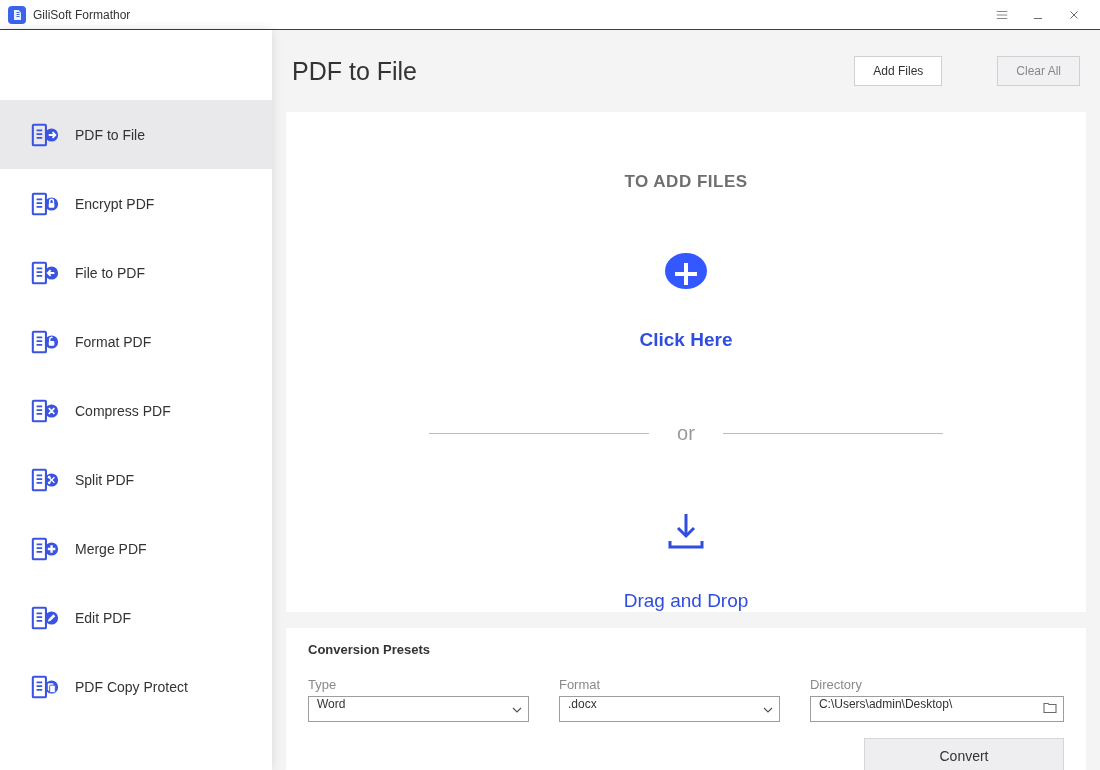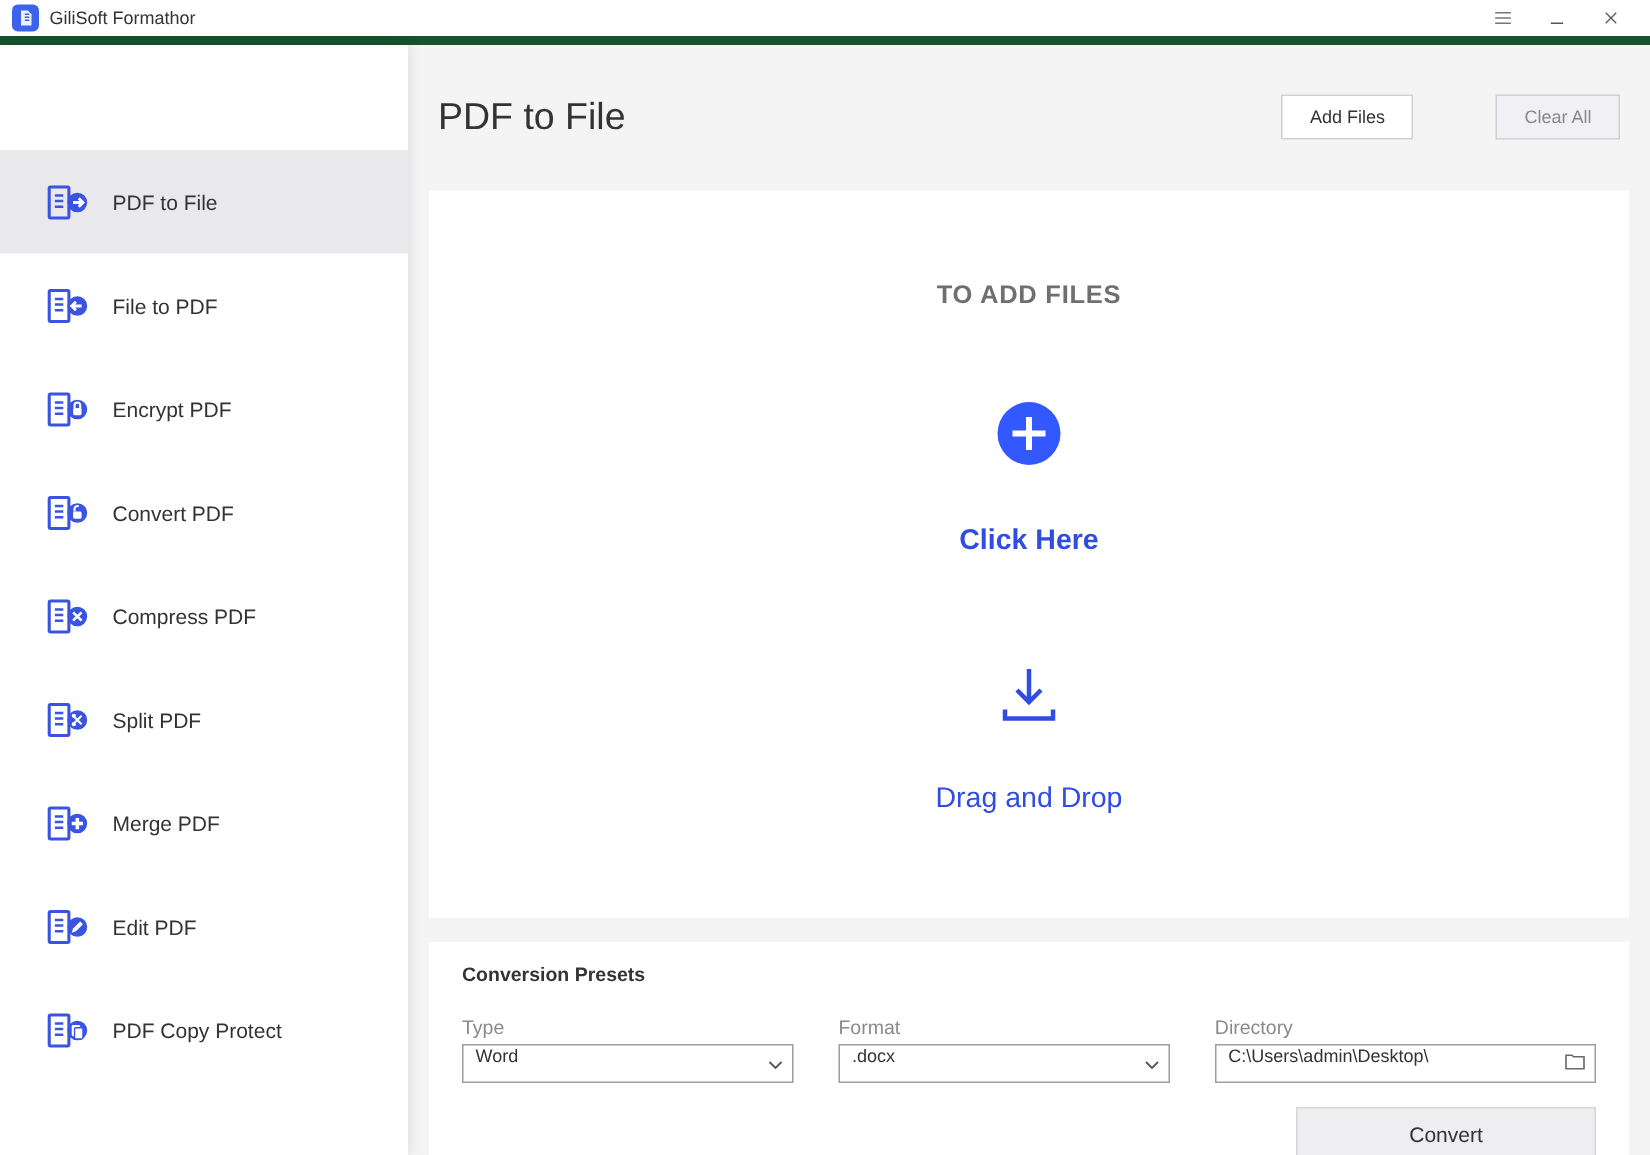--- a/index.html
+++ b/index.html
@@ -1,17 +1,17 @@
 <!DOCTYPE html>
 <html><head>
 <meta charset="utf-8">
 <style>
   * { box-sizing: border-box; margin: 0; padding: 0; }
   body { font-family: "Segoe UI", Arial, sans-serif; font-size: 13px; color: #333; background: #fff; width: 1100px; height: 770px; overflow: hidden; }
-  .titlebar { height: 30px; display: flex; align-items: center; padding: 0 8px; border-bottom: 6px solid #14532d; }
+  .titlebar { height: 30px; display: flex; align-items: center; padding: 0 8px; border-bottom: 1px solid #14532d; }
   .titlebar .app-logo { width: 18px; height: 18px; border-radius: 4px; background: #3b63eb; display: flex; align-items: center; justify-content: center; color: #fff; margin-right: 7px; }
   .titlebar .app-title { font-size: 12px; color: #333; }
   .titlebar .spacer { flex: 1; }
   .title-btn { width: 36px; height: 30px; display: flex; align-items: center; justify-content: center; color: #666; cursor: pointer; }
   .title-btn svg { width: 14px; height: 14px; }
   .body { display: flex; height: calc(100% - 30px); }
   .sidebar { width: 272px; background: #fff; padding-top: 70px; box-shadow: 0 0 10px rgba(0,0,0,0.12); position: relative; z-index: 2; }
   .side-item { display: flex; align-items: center; height: 69px; padding-left: 30px; cursor: pointer; font-size: 14px; color: #333; }
   .side-item.active { background: #e9e9ec; }
   .side-icon { width: 30px; height: 30px; margin-right: 15px; }
@@ -87,48 +87,48 @@
           </svg>
       </span>
       <span>PDF to File</span>
     </div>
     <div class="side-item">
       <span class="side-icon">
         <svg viewBox="0 0 32 32" width="30" height="30">
             <rect x="3" y="5" width="14" height="22" rx="1" fill="none" stroke="#3a54e1" stroke-width="2.2"></rect>
             <path d="M7 11h6M7 15h6M7 19h6" stroke="#3a54e1" stroke-width="1.8"></path>
             <circle cx="23" cy="16" r="7" fill="#3a54e1"></circle>
-            <path d="M26 16h-6M22 13l-3 3 3 3" stroke="#fff" stroke-width="2" fill="none"></path>
-          </svg>
-      </span>
-      <span>File to PDF</span>
-    </div>
-    <div class="side-item">
-      <span class="side-icon">
-        <svg viewBox="0 0 32 32" width="30" height="30">
-            <rect x="3" y="5" width="14" height="22" rx="1" fill="none" stroke="#3a54e1" stroke-width="2.2"></rect>
-            <path d="M7 11h6M7 15h6M7 19h6" stroke="#3a54e1" stroke-width="1.8"></path>
-            <circle cx="23" cy="16" r="7" fill="#3a54e1"></circle>
             <rect x="20" y="15" width="6" height="5" fill="#fff" rx="1"></rect>
             <path d="M21 15v-2a2 2 0 014 0v2" stroke="#fff" stroke-width="1.5" fill="none"></path>
           </svg>
       </span>
       <span>Encrypt PDF</span>
     </div>
     <div class="side-item">
       <span class="side-icon">
         <svg viewBox="0 0 32 32" width="30" height="30">
             <rect x="3" y="5" width="14" height="22" rx="1" fill="none" stroke="#3a54e1" stroke-width="2.2"></rect>
             <path d="M7 11h6M7 15h6M7 19h6" stroke="#3a54e1" stroke-width="1.8"></path>
             <circle cx="23" cy="16" r="7" fill="#3a54e1"></circle>
+            <path d="M26 16h-6M22 13l-3 3 3 3" stroke="#fff" stroke-width="2" fill="none"></path>
+          </svg>
+      </span>
+      <span>File to PDF</span>
+    </div>
+    <div class="side-item">
+      <span class="side-icon">
+        <svg viewBox="0 0 32 32" width="30" height="30">
+            <rect x="3" y="5" width="14" height="22" rx="1" fill="none" stroke="#3a54e1" stroke-width="2.2"></rect>
+            <path d="M7 11h6M7 15h6M7 19h6" stroke="#3a54e1" stroke-width="1.8"></path>
+            <circle cx="23" cy="16" r="7" fill="#3a54e1"></circle>
             <rect x="20" y="15" width="6" height="5" fill="#fff" rx="1"></rect>
             <path d="M21 15v-2a2 2 0 013-1.7" stroke="#fff" stroke-width="1.5" fill="none"></path>
           </svg>
       </span>
-      <span>Convert PDF</span>
+      <span>Format PDF</span>
     </div>
     <div class="side-item">
       <span class="side-icon">
         <svg viewBox="0 0 32 32" width="30" height="30">
             <rect x="3" y="5" width="14" height="22" rx="1" fill="none" stroke="#3a54e1" stroke-width="2.2"></rect>
             <path d="M7 11h6M7 15h6M7 19h6" stroke="#3a54e1" stroke-width="1.8"></path>
             <circle cx="23" cy="16" r="7" fill="#3a54e1"></circle>
             <path d="M20 13l3 3-3 3M26 13l-3 3 3 3" stroke="#fff" stroke-width="1.8" fill="none"></path>
           </svg>
       </span>
@@ -189,20 +189,25 @@
       <div class="header-btns">
         <div class="btn-outline">Add Files</div>
         <div class="btn-gray">Clear All</div>
       </div>
     </div>
 
     <div class="drop-panel">
       <div class="to-add">TO ADD FILES</div>
       <div class="plus-circle"></div>
       <div class="click-here">Click Here</div>
+      <div class="or-row">
+        <div class="line"></div>
+        <div class="or">or</div>
+        <div class="line"></div>
+      </div>
       <div class="drag-icon">
         <svg viewBox="0 0 44 40">
             <path d="M22 3v22" stroke="#2f4de0" stroke-width="3"></path>
             <path d="M14 17l8 8 8-8" stroke="#2f4de0" stroke-width="3" fill="none"></path>
             <path d="M6 30v6h32v-6" stroke="#2f4de0" stroke-width="3" fill="none"></path>
           </svg>
       </div>
       <div class="drag-text">Drag and Drop</div>
     </div>
 

